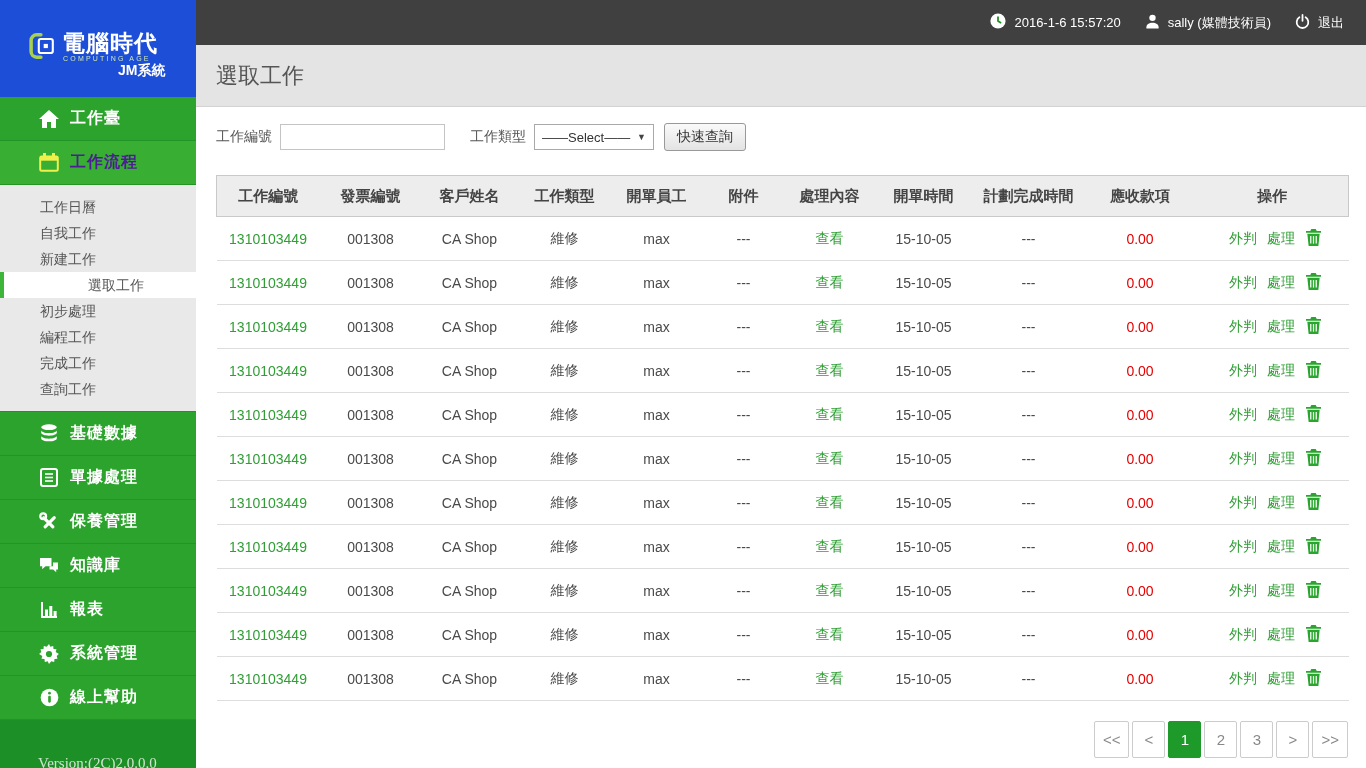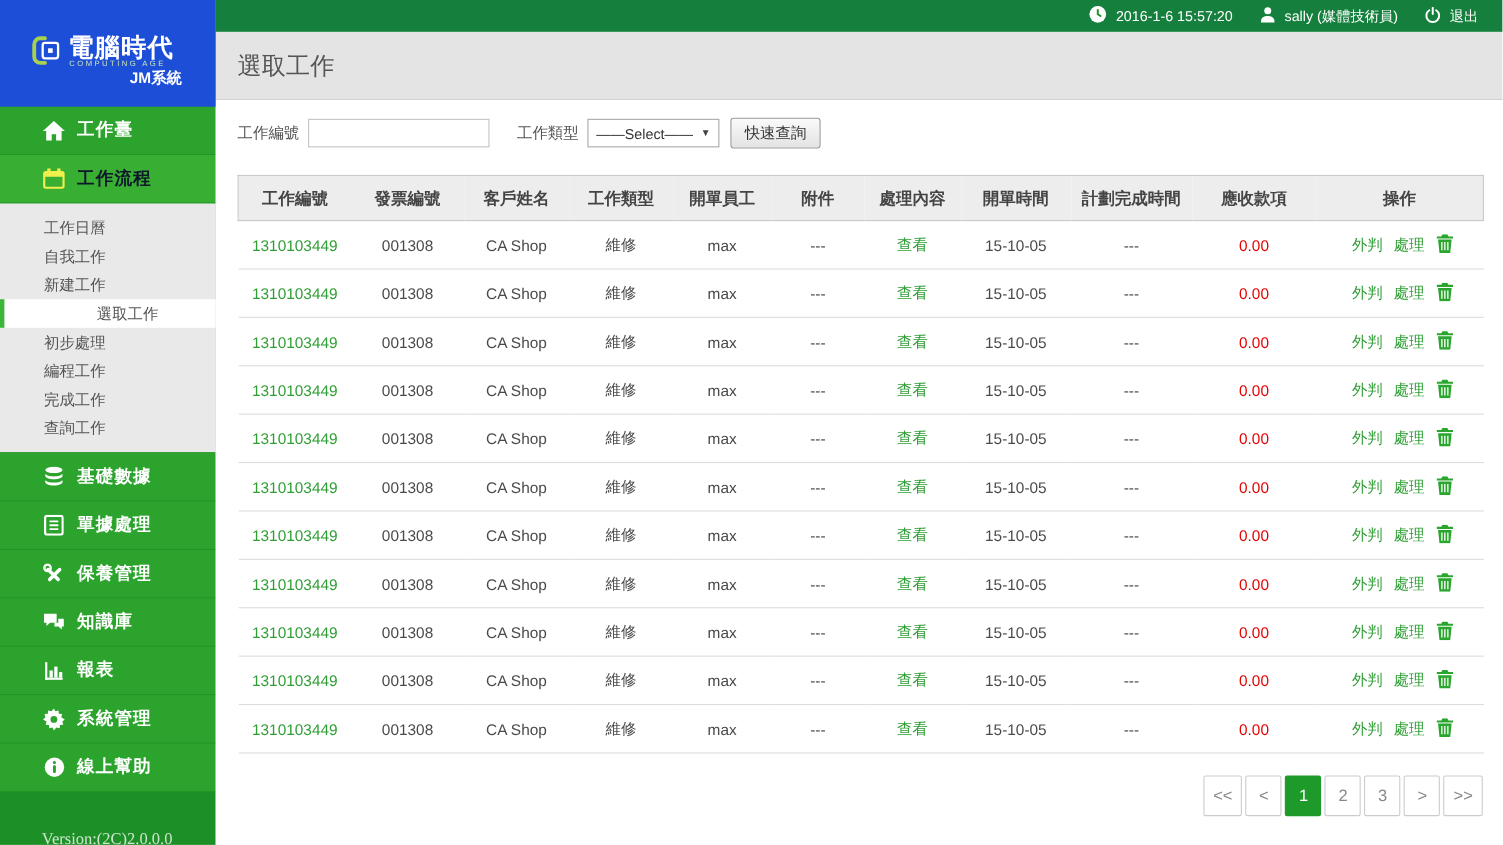--- a/index.html
+++ b/index.html
@@ -9,32 +9,32 @@
 
   
   .sidebar { flex:0 0 196px; width:196px; background:#2ba32c; display:flex; flex-direction:column; }
   .logo-block { height:97px; background:#1d4ed8; position:relative; flex-shrink:0; }
   .logo-icon { position:absolute; left:29px; top:31px; }
   .logo-title { position:absolute; left:62px; top:28px; color:#fff; font-size:23px; font-weight:bold; letter-spacing:1px; white-space:nowrap; }
   .logo-subtitle { position:absolute; left:63px; top:55px; color:#cde9b4; font-size:7px; letter-spacing:2.2px; white-space:nowrap; }
   .system-name { position:absolute; left:118px; top:62px; color:#fff; font-size:14px; font-weight:bold; }
   .menu { flex-shrink:0; }
   .menu-item { height:44px; display:flex; align-items:center; background:#2ba32c; border-bottom:1px solid #239526; color:#fff; cursor:pointer; }
-  .menu-item.active { background:#38ae33; color:#0f172a; }
+  .menu-item.active { background:#38ae33; color:#4c1d95; }
   .menu-icon { width:24px; margin-left:37px; margin-right:9px; display:flex; justify-content:center; align-items:center; }
   .menu-label { font-size:16px; font-weight:bold; letter-spacing:1px; }
   .submenu { background:#e9e9e9; padding:9px 0; border-bottom:1px solid #239526; }
   .submenu-item { height:26px; line-height:26px; padding-left:40px; font-size:14px; color:#555; cursor:pointer; }
   .submenu-item.selected { background:#fff; border-left:4px solid #3db53a; padding-left:84px; }
   .version-area { flex:1; background:#1d8f27; padding:34px 0 0 38px; }
   .version-text { color:rgba(255,255,255,0.78); font-family:"Liberation Serif","DejaVu Serif",serif; font-size:15px; }
 
   
   .main { flex:1; display:flex; flex-direction:column; min-width:0; }
-  .topbar { height:29px; background:#15803d; display:flex; align-items:center; justify-content:flex-end; padding-right:22px; color:#fff; font-size:13px; flex-shrink:0; }
+  .topbar { height:45px; background:#404040; display:flex; align-items:center; justify-content:flex-end; padding-right:22px; color:#fff; font-size:13px; flex-shrink:0; }
   .tb-group { display:flex; align-items:center; margin-left:24px; gap:8px; cursor:default; }
   .title-bar { height:62px; background:#e4e4e4; border-bottom:1px solid #d2d2d2; display:flex; align-items:center; padding-left:20px; flex-shrink:0; }
   .page-title { font-size:22px; color:#555; font-weight:normal; }
   .content { padding:14px 18px 0 20px; background:#fff; flex:1; }
 
   
   .search-row { display:flex; align-items:center; font-size:14px; color:#555; margin-top:2px; }
   .field-label { white-space:nowrap; }
   .job-no-input { width:165px; height:26px; border:1px solid #c4c4c4; margin-left:8px; padding:0 6px; font-size:13px; color:#333; outline:none; }
   .lbl2 { margin-left:25px; }

